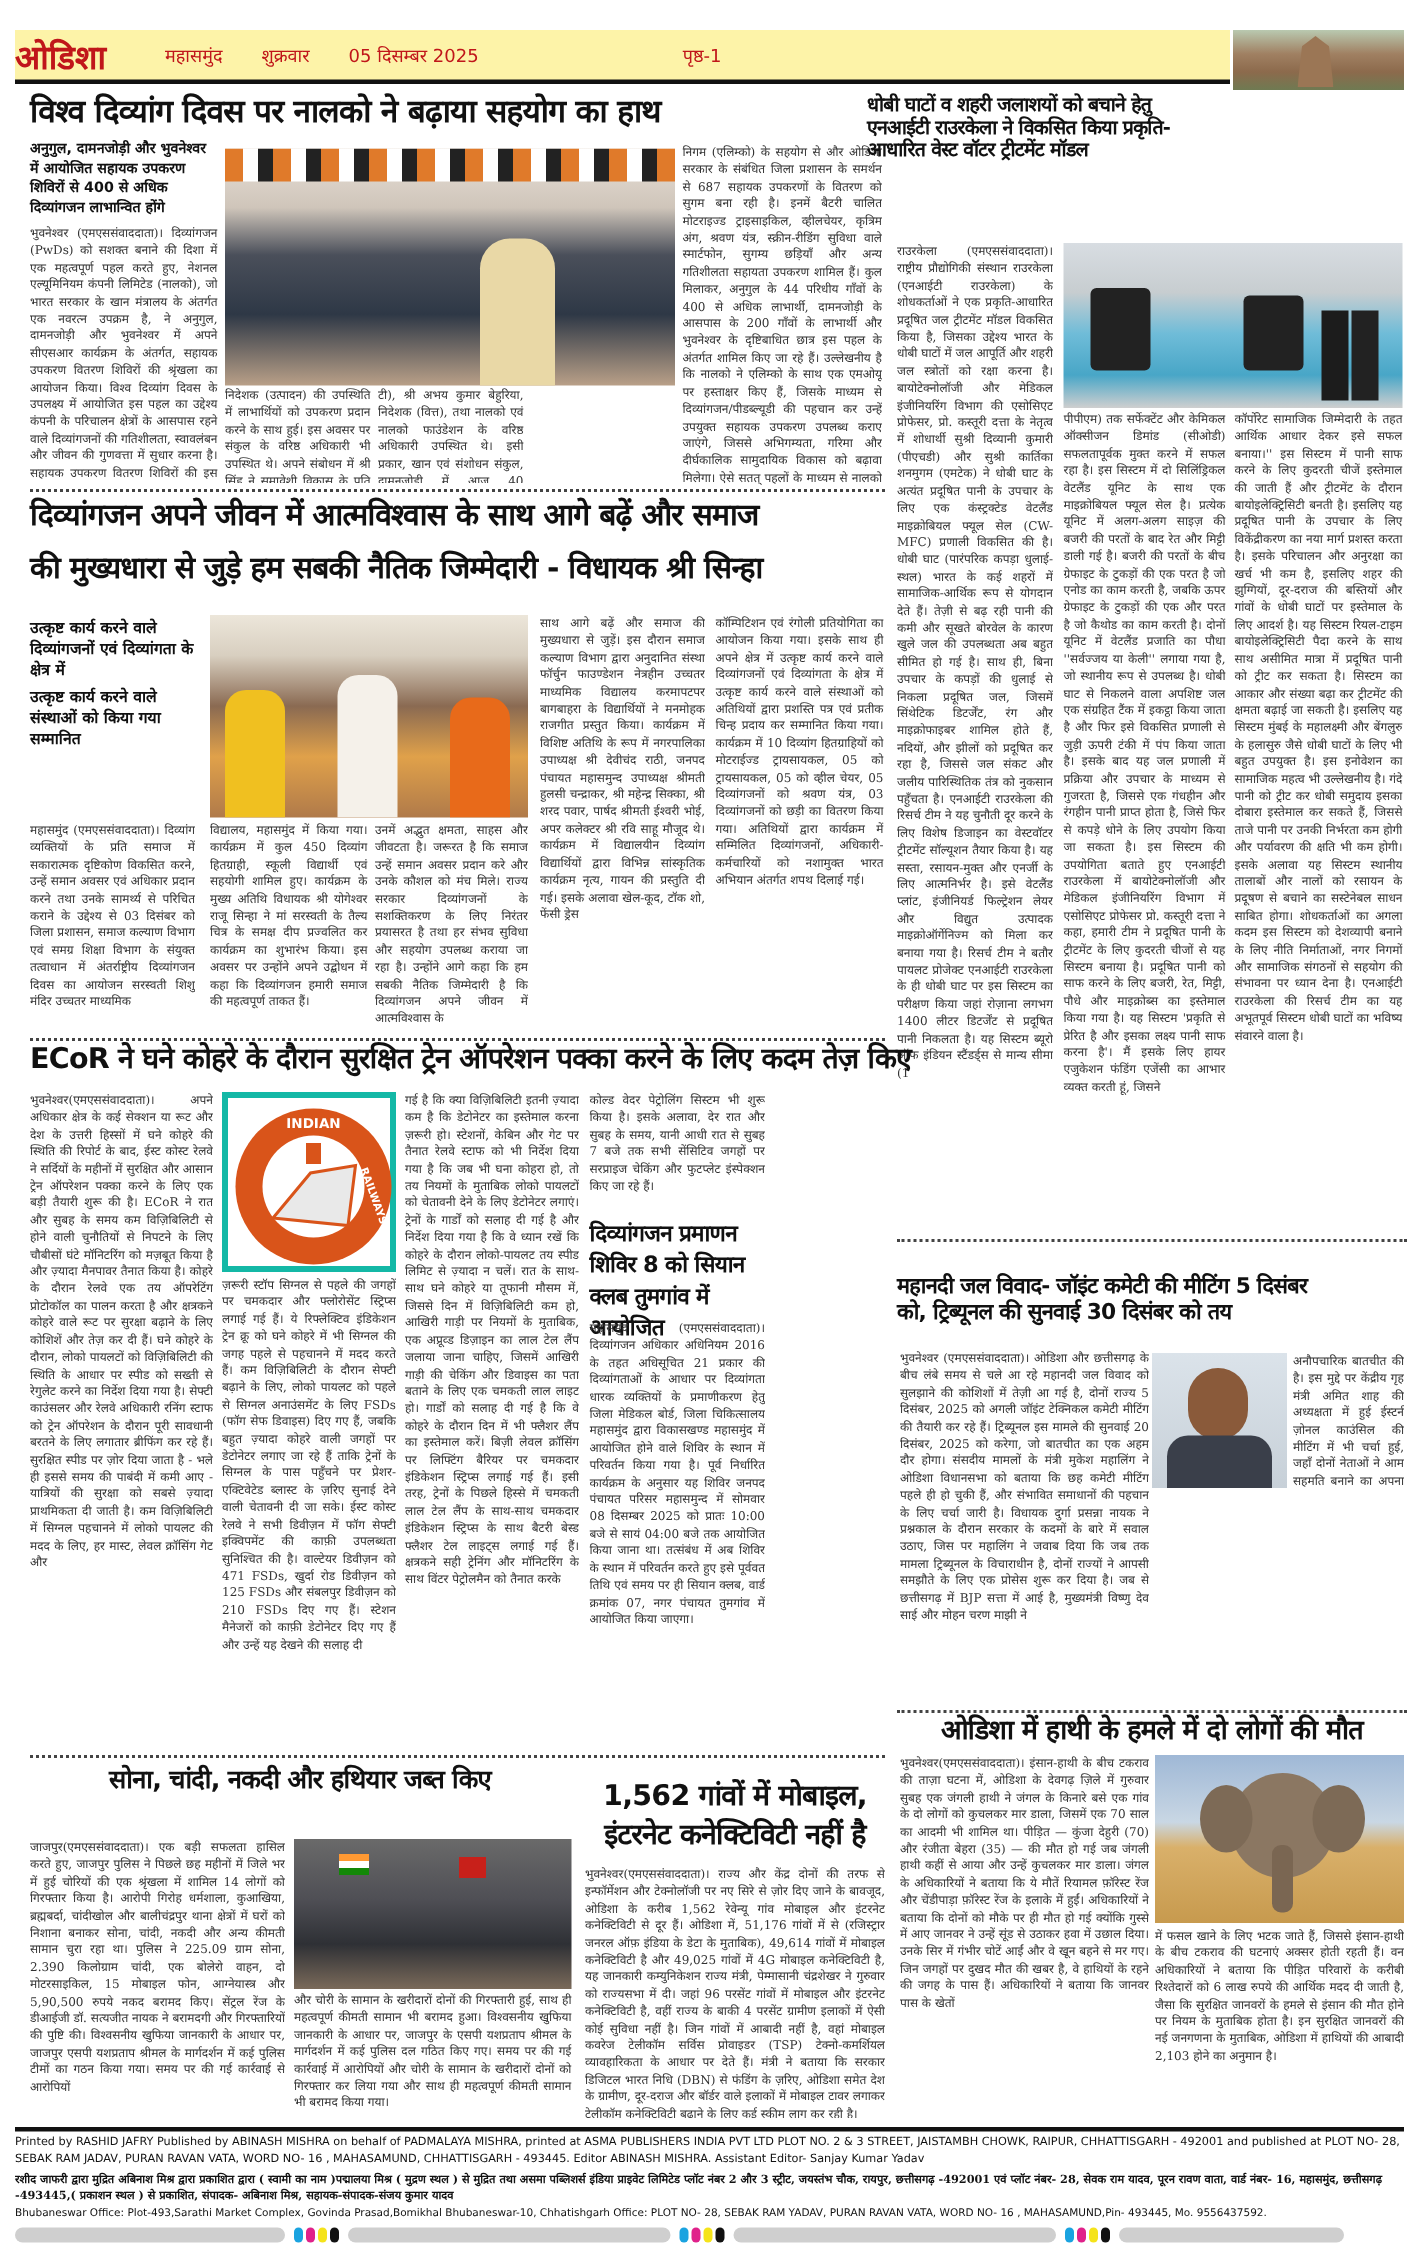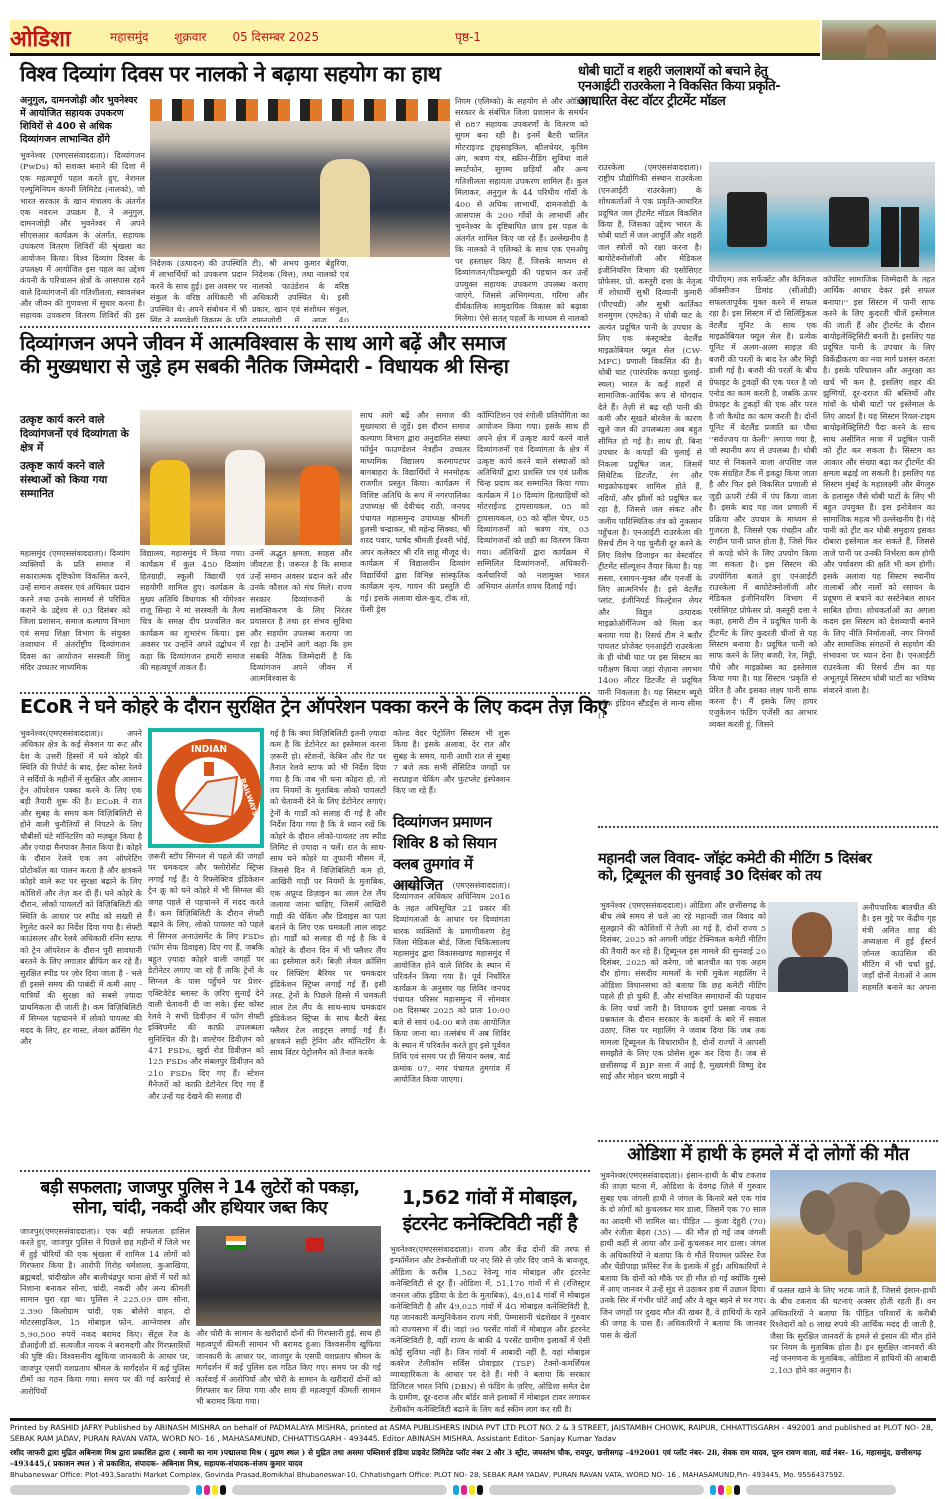--- a/index.html
+++ b/index.html
@@ -58,21 +58,21 @@
   <div style="position:absolute;left:18px;top:30px;width:40px;height:55px;background:#222;border-radius:4px"></div>
   <div style="position:absolute;left:120px;top:35px;width:40px;height:50px;background:#222;border-radius:4px"></div>
   <div style="position:absolute;left:172px;top:45px;width:18px;height:60px;background:#1c1c1c"></div>
   <div style="position:absolute;left:192px;top:45px;width:18px;height:60px;background:#222"></div>
 </div>
 <div class="abs col" style="left:709px;top:274px;width:108px;height:549px">पीपीएम) तक सर्फेक्टेंट और केमिकल ऑक्सीजन डिमांड (सीओडी) सफलतापूर्वक मुक्त करने में सफल रहा है। इस सिस्टम में दो सिलिंड्रिकल वेटलैंड यूनिट के साथ एक माइक्रोबियल फ्यूल सेल है। प्रत्येक यूनिट में अलग-अलग साइज़ की बजरी की परतों के बाद रेत और मिट्टी डाली गई है। बजरी की परतों के बीच ग्रेफाइट के टुकड़ों की एक परत है जो एनोड का काम करती है, जबकि ऊपर ग्रेफाइट के टुकड़ों की एक और परत है जो कैथोड का काम करती है। दोनों यूनिट में वेटलैंड प्रजाति का पौधा ''सर्वज्जय या केली'' लगाया गया है, जो स्थानीय रूप से उपलब्ध है। धोबी घाट से निकलने वाला अपशिष्ट जल एक संग्रहित टैंक में इकट्ठा किया जाता है और फिर इसे विकसित प्रणाली से जुड़ी ऊपरी टंकी में पंप किया जाता है। इसके बाद यह जल प्रणाली में प्रक्रिया और उपचार के माध्यम से गुजरता है, जिससे एक गंधहीन और रंगहीन पानी प्राप्त होता है, जिसे फिर से कपड़े धोने के लिए उपयोग किया जा सकता है। इस सिस्टम की उपयोगिता बताते हुए एनआईटी राउरकेला में बायोटेक्नोलॉजी और मेडिकल इंजीनियरिंग विभाग में एसोसिएट प्रोफेसर प्रो. कस्तूरी दत्ता ने कहा, हमारी टीम ने प्रदूषित पानी के ट्रीटमेंट के लिए कुदरती चीजों से यह सिस्टम बनाया है। प्रदूषित पानी को साफ करने के लिए बजरी, रेत, मिट्टी, पौधे और माइक्रोब्स का इस्तेमाल किया गया है। यह सिस्टम 'प्रकृति से प्रेरित है और इसका लक्ष्य पानी साफ करना है'। मैं इसके लिए हायर एजुकेशन फंडिंग एजेंसी का आभार व्यक्त करती हूं, जिसने</div>
 <div class="abs col" style="left:823px;top:274px;width:112px;height:549px">कॉर्पोरेट सामाजिक जिम्मेदारी के तहत आर्थिक आधार देकर इसे सफल बनाया।'' इस सिस्टम में पानी साफ करने के लिए कुदरती चीजें इस्तेमाल की जाती हैं और ट्रीटमेंट के दौरान बायोइलेक्ट्रिसिटी बनती है। इसलिए यह प्रदूषित पानी के उपचार के लिए विकेंद्रीकरण का नया मार्ग प्रशस्त करता है। इसके परिचालन और अनुरक्षा का खर्च भी कम है, इसलिए शहर की झुग्गियों, दूर-दराज की बस्तियों और गांवों के धोबी घाटों पर इस्तेमाल के लिए आदर्श है। यह सिस्टम रियल-टाइम बायोइलेक्ट्रिसिटी पैदा करने के साथ साथ असीमित मात्रा में प्रदूषित पानी को ट्रीट कर सकता है। सिस्टम का आकार और संख्या बढ़ा कर ट्रीटमेंट की क्षमता बढ़ाई जा सकती है। इसलिए यह सिस्टम मुंबई के महालक्ष्मी और बेंगलुरु के हलासुरु जैसे धोबी घाटों के लिए भी बहुत उपयुक्त है। इस इनोवेशन का सामाजिक महत्व भी उल्लेखनीय है। गंदे पानी को ट्रीट कर धोबी समुदाय इसका दोबारा इस्तेमाल कर सकते हैं, जिससे ताजे पानी पर उनकी निर्भरता कम होगी और पर्यावरण की क्षति भी कम होगी। इसके अलावा यह सिस्टम स्थानीय तालाबों और नालों को रसायन के प्रदूषण से बचाने का सस्टेनेबल साधन साबित होगा। शोधकर्ताओं का अगला कदम इस सिस्टम को देशव्यापी बनाने के लिए नीति निर्माताओं, नगर निगमों और सामाजिक संगठनों से सहयोग की संभावना पर ध्यान देना है। एनआईटी राउरकेला की रिसर्च टीम का यह अभूतपूर्व सिस्टम धोबी घाटों का भविष्य संवारने वाला है।</div>
 
 <div class="abs hl" style="left:20px;top:332px;width:570px;font-size:20px;white-space:nowrap">
   <div>दिव्यांगजन अपने जीवन में आत्मविश्वास के साथ आगे बढ़ें और समाज</div>
-  <div style="margin-top:0">की मुख्यधारा से जुड़े हम सबकी नैतिक जिम्मेदारी - विधायक श्री सिन्हा</div>
+  <div style="margin-top:12px">की मुख्यधारा से जुड़े हम सबकी नैतिक जिम्मेदारी - विधायक श्री सिन्हा</div>
 </div>
 <div class="abs sub" style="left:20px;top:412px;width:112px">उत्कृष्ट कार्य करने वाले दिव्यांगजनों एवं दिव्यांगता के क्षेत्र में</div>
 <div class="abs sub" style="left:20px;top:458px;width:112px">उत्कृष्ट कार्य करने वाले संस्थाओं को किया गया सम्मानित</div>
 <div class="abs col" style="left:20px;top:548px;width:110px;height:142px">महासमुंद (एमएससंवाददाता)। दिव्यांग व्यक्तियों के प्रति समाज में सकारात्मक दृष्टिकोण विकसित करने, उन्हें समान अवसर एवं अधिकार प्रदान करने तथा उनके सामर्थ्य से परिचित कराने के उद्देश्य से 03 दिसंबर को जिला प्रशासन, समाज कल्याण विभाग एवं समग्र शिक्षा विभाग के संयुक्त तत्वाधान में अंतर्राष्ट्रीय दिव्यांगजन दिवस का आयोजन सरस्वती शिशु मंदिर उच्चतर माध्यमिक</div>
 <div class="abs photo" style="left:140px;top:410px;width:212px;height:135px;background:linear-gradient(180deg,#ece6da 0%,#d8cfc0 20%,#8a6a52 45%,#e0a14a 70%,#b07a4a 100%)">
   <div style="position:absolute;left:10px;top:50px;width:40px;height:85px;background:#f0c020;border-radius:14px 14px 0 0"></div>
   <div style="position:absolute;left:160px;top:55px;width:40px;height:80px;background:#e86a1a;border-radius:14px 14px 0 0"></div>
   <div style="position:absolute;left:85px;top:40px;width:40px;height:95px;background:#f5f1ea;border-radius:14px 14px 0 0"></div>
 </div>
 <div class="abs col" style="left:140px;top:548px;width:105px;height:142px">विद्यालय, महासमुंद में किया गया। कार्यक्रम में कुल 450 दिव्यांग हितग्राही, स्कूली विद्यार्थी एवं सहयोगी शामिल हुए। कार्यक्रम के मुख्य अतिथि विधायक श्री योगेश्वर राजू सिन्हा ने मां सरस्वती के तैल्य चित्र के समक्ष दीप प्रज्वलित कर कार्यक्रम का शुभारंभ किया। इस अवसर पर उन्होंने अपने उद्बोधन में कहा कि दिव्यांगजन हमारी समाज की महत्वपूर्ण ताकत हैं।</div>
@@ -118,21 +118,20 @@
 <div class="abs photo" style="left:770px;top:1170px;width:166px;height:112px;background:linear-gradient(180deg,#9fb8d6 0%,#c9d7e4 40%,#d9b06a 55%,#c79a4e 100%)">
   <div style="position:absolute;left:50px;top:12px;width:70px;height:70px;background:#8b7762;border-radius:40px"></div>
   <div style="position:absolute;left:30px;top:20px;width:35px;height:45px;background:#7d6a56;border-radius:50%"></div>
   <div style="position:absolute;left:105px;top:20px;width:35px;height:45px;background:#7d6a56;border-radius:50%"></div>
   <div style="position:absolute;left:78px;top:60px;width:14px;height:45px;background:#7a6652;border-radius:6px"></div>
 </div>
 <div class="abs col" style="left:770px;top:1285px;width:166px;height:127px">में फसल खाने के लिए भटक जाते हैं, जिससे इंसान-हाथी के बीच टकराव की घटनाएं अक्सर होती रहती हैं। वन अधिकारियों ने बताया कि पीड़ित परिवारों के करीबी रिश्तेदारों को 6 लाख रुपये की आर्थिक मदद दी जाती है, जैसा कि सुरक्षित जानवरों के हमले से इंसान की मौत होने पर नियम के मुताबिक होता है। इन सुरक्षित जानवरों की नई जनगणना के मुताबिक, ओडिशा में हाथियों की आबादी 2,103 होने का अनुमान है।</div>
 
 <div class="abs dots" style="left:20px;top:1170px;width:570px"></div>
 <div class="abs hl" style="left:20px;top:1178px;width:360px;font-size:17px;text-align:center">
-  <div>बड़ी सफलता; जाजपुर पुलिस ने 14 लुटेरों को पकड़ा,</div>
   <div>सोना, चांदी, नकदी और हथियार जब्त किए</div>
 </div>
 <div class="abs col" style="left:20px;top:1226px;width:170px;height:186px">जाजपुर(एमएससंवाददाता)। एक बड़ी सफलता हासिल करते हुए, जाजपुर पुलिस ने पिछले छह महीनों में जिले भर में हुई चोरियों की एक श्रृंखला में शामिल 14 लोगों को गिरफ्तार किया है। आरोपी गिरोह धर्मशाला, कुआखिया, ब्रह्मबर्दा, चांदीखोल और बालीचंद्रपुर थाना क्षेत्रों में घरों को निशाना बनाकर सोना, चांदी, नकदी और अन्य कीमती सामान चुरा रहा था। पुलिस ने 225.09 ग्राम सोना, 2.390 किलोग्राम चांदी, एक बोलेरो वाहन, दो मोटरसाइकिल, 15 मोबाइल फोन, आग्नेयास्त्र और 5,90,500 रुपये नकद बरामद किए। सेंट्रल रेंज के डीआईजी डॉ. सत्यजीत नायक ने बरामदगी और गिरफ्तारियों की पुष्टि की। विश्वसनीय खुफिया जानकारी के आधार पर, जाजपुर एसपी यशप्रताप श्रीमल के मार्गदर्शन में कई पुलिस टीमों का गठन किया गया। समय पर की गई कार्रवाई से आरोपियों</div>
 <div class="abs photo" style="left:196px;top:1226px;width:185px;height:100px;background:linear-gradient(180deg,#6a6a6a 0%,#4f4f55 40%,#2e3035 70%,#7a6a5a 100%)">
   <div style="position:absolute;left:30px;top:10px;width:20px;height:14px;background:linear-gradient(180deg,#ff9933 33%,#fff 33% 66%,#138808 66%)"></div>
   <div style="position:absolute;left:110px;top:12px;width:18px;height:14px;background:#c8201a"></div>
 </div>
 <div class="abs col" style="left:196px;top:1328px;width:185px;height:84px">और चोरी के सामान के खरीदारों दोनों की गिरफ्तारी हुई, साथ ही महत्वपूर्ण कीमती सामान भी बरामद हुआ। विश्वसनीय खुफिया जानकारी के आधार पर, जाजपुर के एसपी यशप्रताप श्रीमल के मार्गदर्शन में कई पुलिस दल गठित किए गए। समय पर की गई कार्रवाई में आरोपियों और चोरी के सामान के खरीदारों दोनों को गिरफ्तार कर लिया गया और साथ ही महत्वपूर्ण कीमती सामान भी बरामद किया गया।</div>
 
 <div class="abs hl" style="left:390px;top:1184px;width:200px;font-size:19px;text-align:center;line-height:26px">

